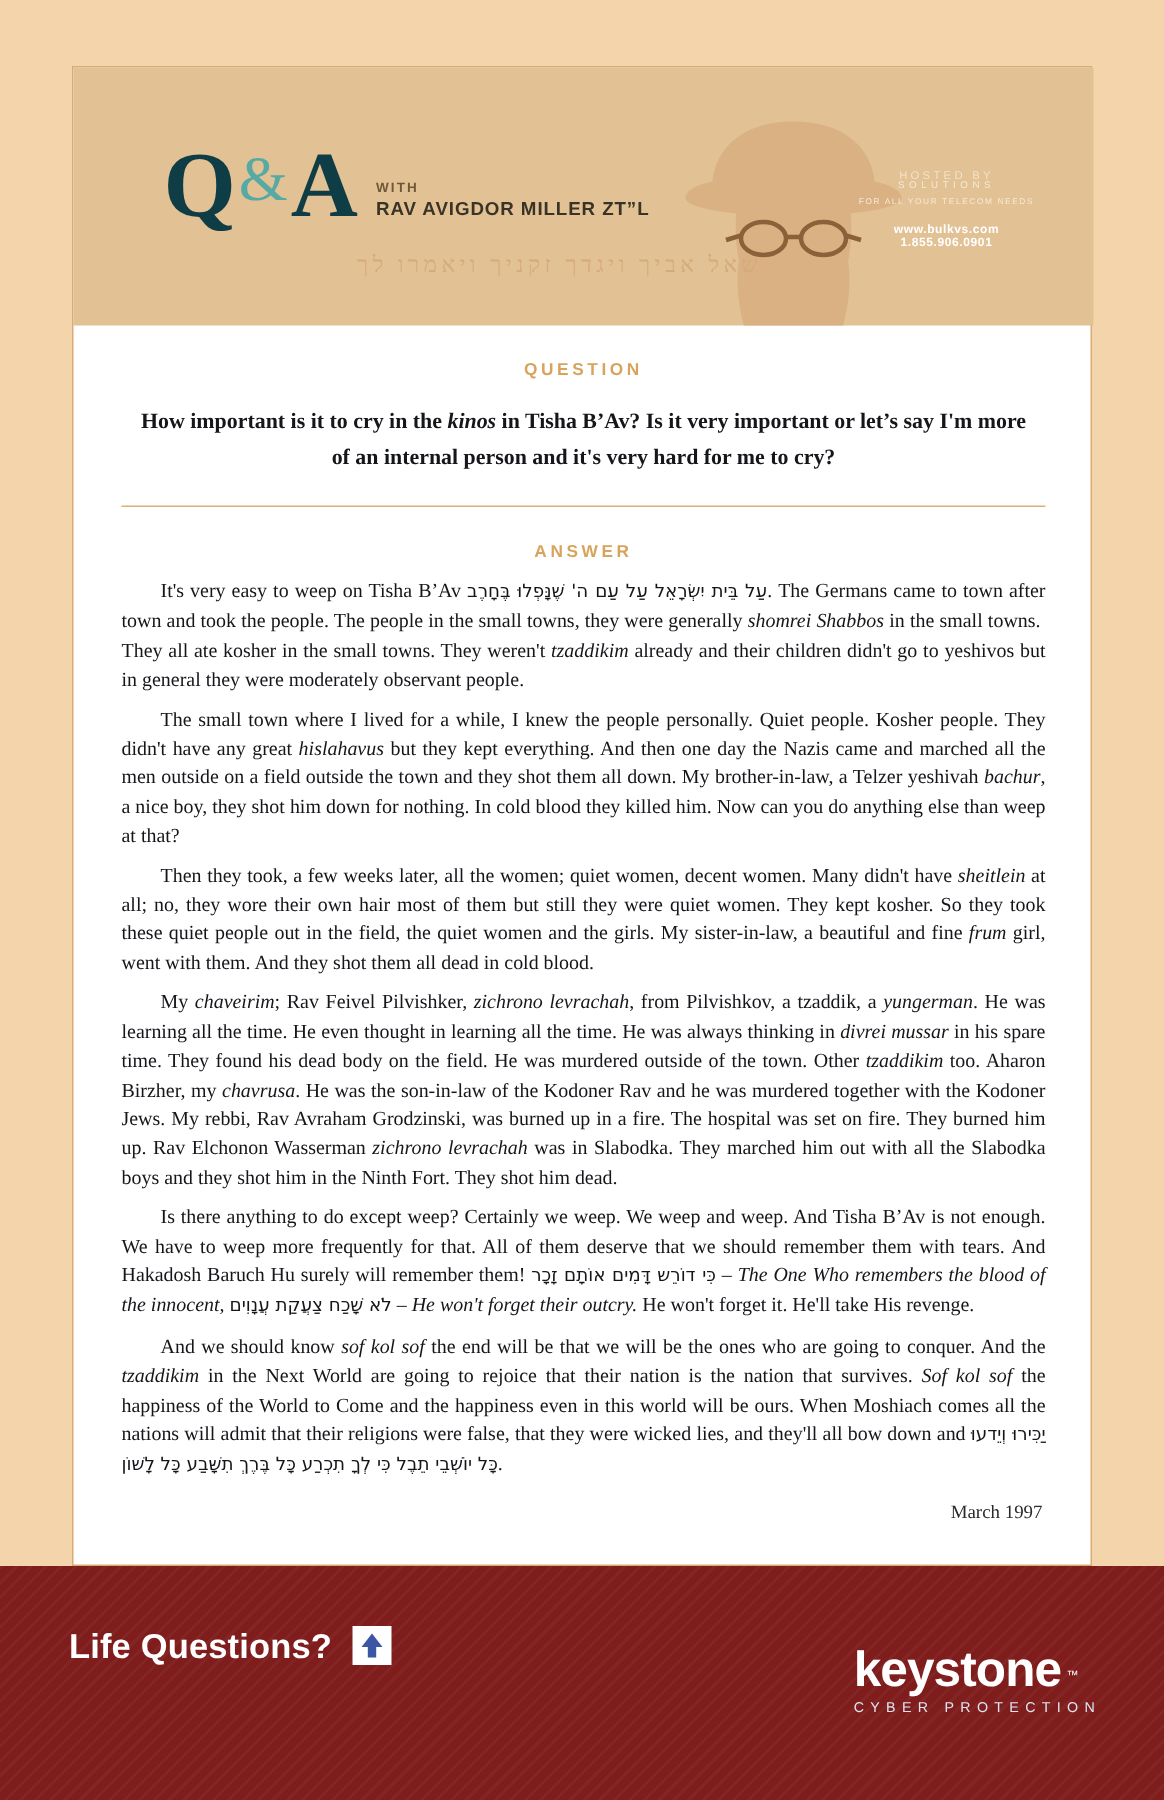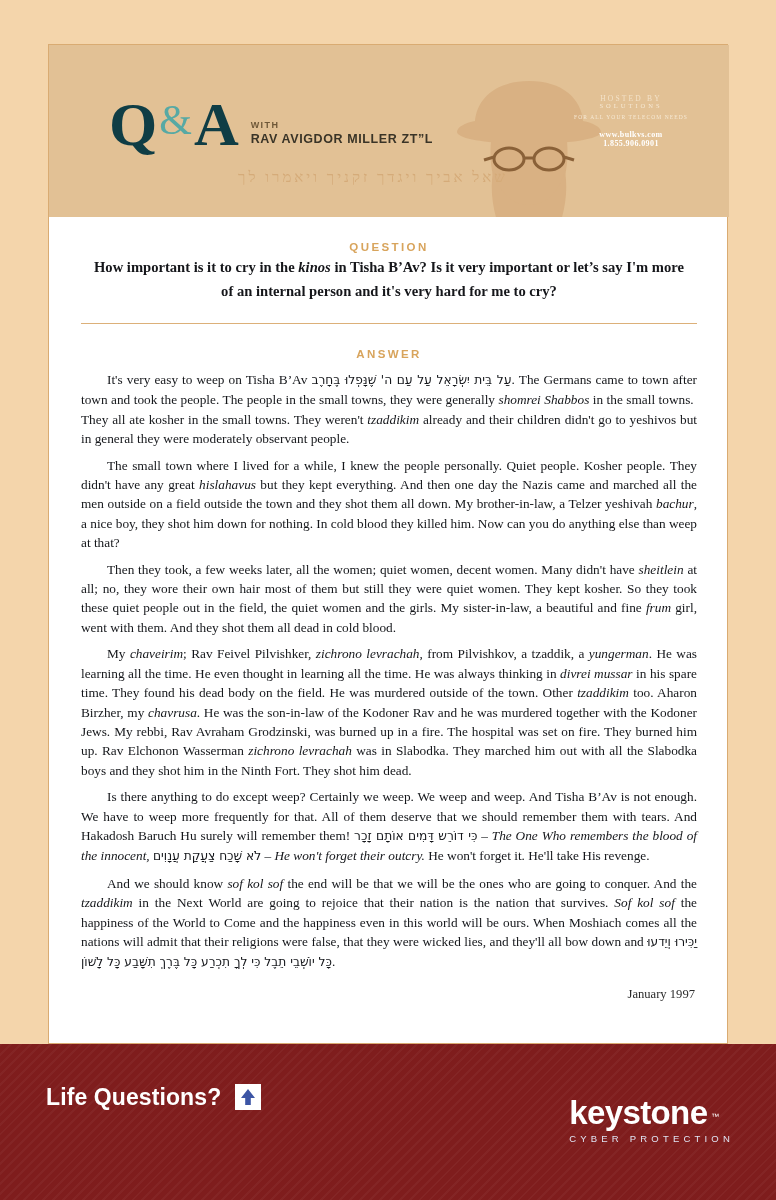--- a/index.html
+++ b/index.html
@@ -100,25 +100,25 @@
   
   .silhouette {
     position: absolute;
     left: 382px; top: 18px;
     width: 196px; height: 218px;
   }
 
   
   .hosted {
     position: absolute;
-    right: 32px; top: 49px;
+    right: 32px; top: 67px;
     width: 132px;
     text-align: center;
     color: #fdfaf4;
-    font-family: Liberation Serif, serif;
+    font-family: Liberation Sans, sans-serif;
   }
   .hosted .hb {
     font-size: 7.5px;
     letter-spacing: 2.2px;
     color: #f3e2c8;
   }
   .hosted .bulk {
     font-size: 30px;
     font-weight: bold;
     letter-spacing: 0.5px;
@@ -162,21 +162,21 @@
   .sec-label {
     text-align: center;
     font-family: "Liberation Sans", sans-serif;
     font-size: 11.5px;
     letter-spacing: 2.4px;
     color: #d8a45c;
     font-weight: bold;
     margin-top: 24px;
   }
   .question-text {
-    margin: 2px 8px 0 8px;
+    margin: 16px 8px 0 8px;
     font-size: 14.6px;
     font-weight: bold;
     line-height: 24px;
     text-align: center;
     color: #15161a;
   }
   .divider {
     margin: 20px 0 0 0;
     height: 1px;
     background: #dcb079;
@@ -350,21 +350,21 @@
 
         <p>Then they took, a few weeks later, all the women; quiet women, decent women. Many didn't have <span class="it">sheitlein</span> at all; no, they wore their own hair most of them but still they were quiet women. They kept kosher. So they took these quiet people out in the field, the quiet women and the girls. My sister-in-law, a beautiful and fine <span class="it">frum</span> girl, went with them. And they shot them all dead in cold blood.</p>
 
         <p>My <span class="it">chaveirim</span>; Rav Feivel Pilvishker, <span class="it">zichrono levrachah</span>, from Pilvishkov, a tzaddik, a <span class="it">yungerman</span>. He was learning all the time. He even thought in learning all the time. He was always thinking in <span class="it">divrei mussar</span> in his spare time. They found his dead body on the field. He was murdered outside of the town. Other <span class="it">tzaddikim</span> too. Aharon Birzher, my <span class="it">chavrusa</span>. He was the son-in-law of the Kodoner Rav and he was murdered together with the Kodoner Jews. My rebbi, Rav Avraham Grodzinski, was burned up in a fire. The hospital was set on fire. They burned him up. Rav Elchonon Wasserman <span class="it">zichrono levrachah</span> was in Slabodka. They marched him out with all the Slabodka boys and they shot him in the Ninth Fort. They shot him dead.</p>
 
         <p>Is there anything to do except weep? Certainly we weep. We weep and weep. And Tisha B’Av is not enough. We have to weep more frequently for that. All of them deserve that we should remember them with tears. And Hakadosh Baruch Hu surely will remember them! <span class="heb">כִּי דוֹרֵש דָּמִים אוֹתָם זָכָר</span> – <span class="it">The One Who remembers the blood of the innocent,</span> <span class="heb">לֹא שָׁכַח צַעֲקַת עֲנָוִים</span> – <span class="it">He won't forget their outcry.</span> He won't forget it. He'll take His revenge.</p>
 
         <p>And we should know <span class="it">sof kol sof</span> the end will be that we will be the ones who are going to conquer. And the <span class="it">tzaddikim</span> in the Next World are going to rejoice that their nation is the nation that survives. <span class="it">Sof kol sof</span> the happiness of the World to Come and the happiness even in this world will be ours. When Moshiach comes all the nations will admit that their religions were false, that they were wicked lies, and they'll all bow down and <span class="heb">יַכִּירוּ וְיֵדעוּ כָּל יוֹשְׁבֵי תֵבֶל כִּי לְךָ תִכְרַע כָּל בֶּרֶךְ תִשָּׁבַע כָּל לָשׁוֹן</span>.</p>
       </div>
 
-      <div class="date">January 1997</div>
+      <div class="date">March 1997</div>
     </div>
   </div>
 
   <div class="footer">
     <div class="f-lines">
       <div class="f-row">
         <span class="txt">Life Questions?</span>
         <span class="f-arrow">
           <svg width="26" height="26" viewBox="0 0 26 26">
               <path d="M13 5l7 9h-4.2v7h-5.6v-7H6z" fill="#3c55a5"></path>

